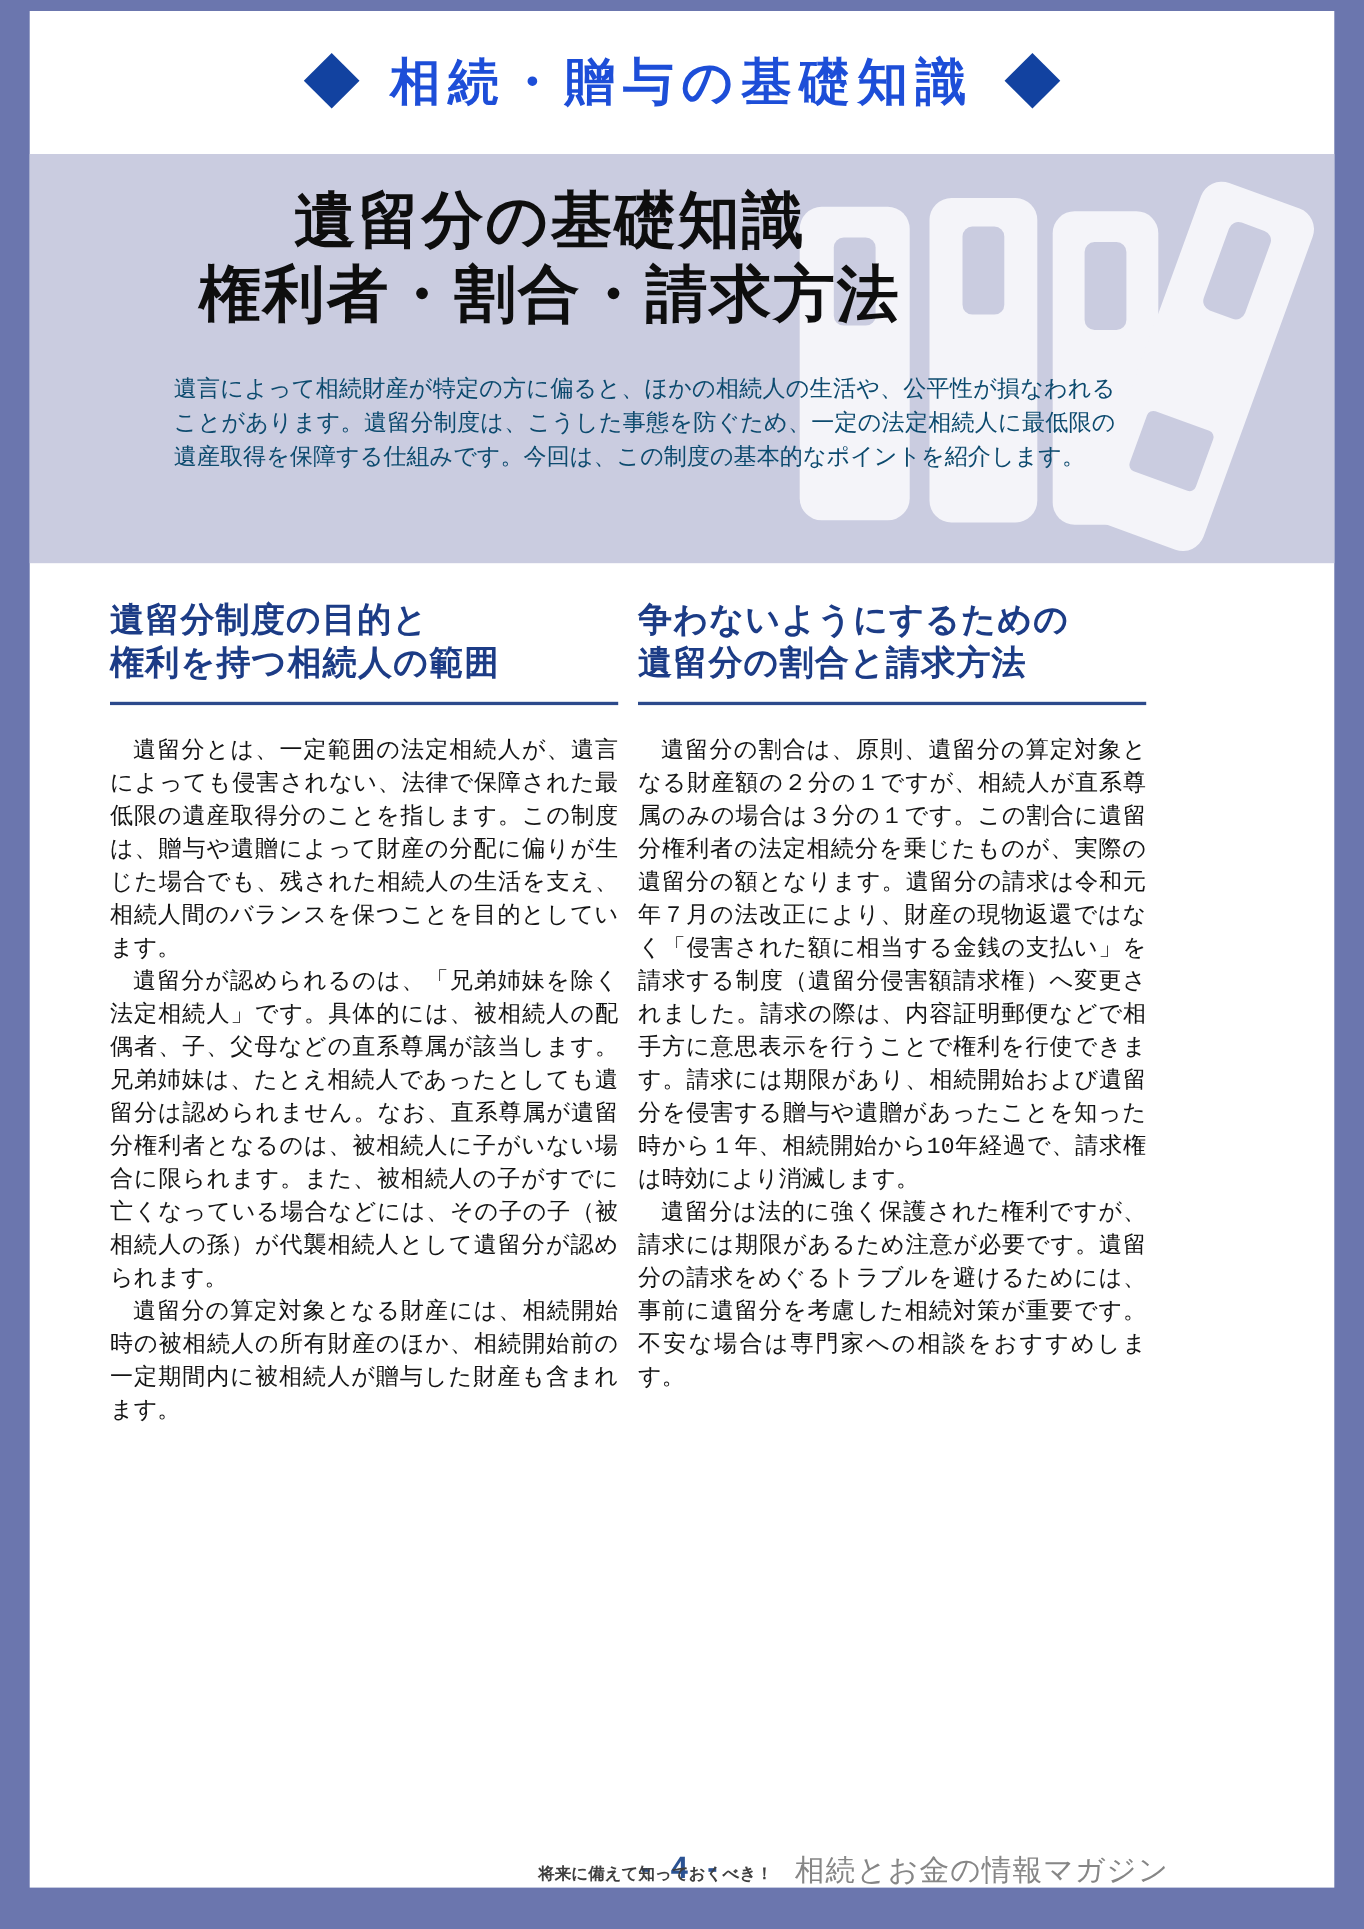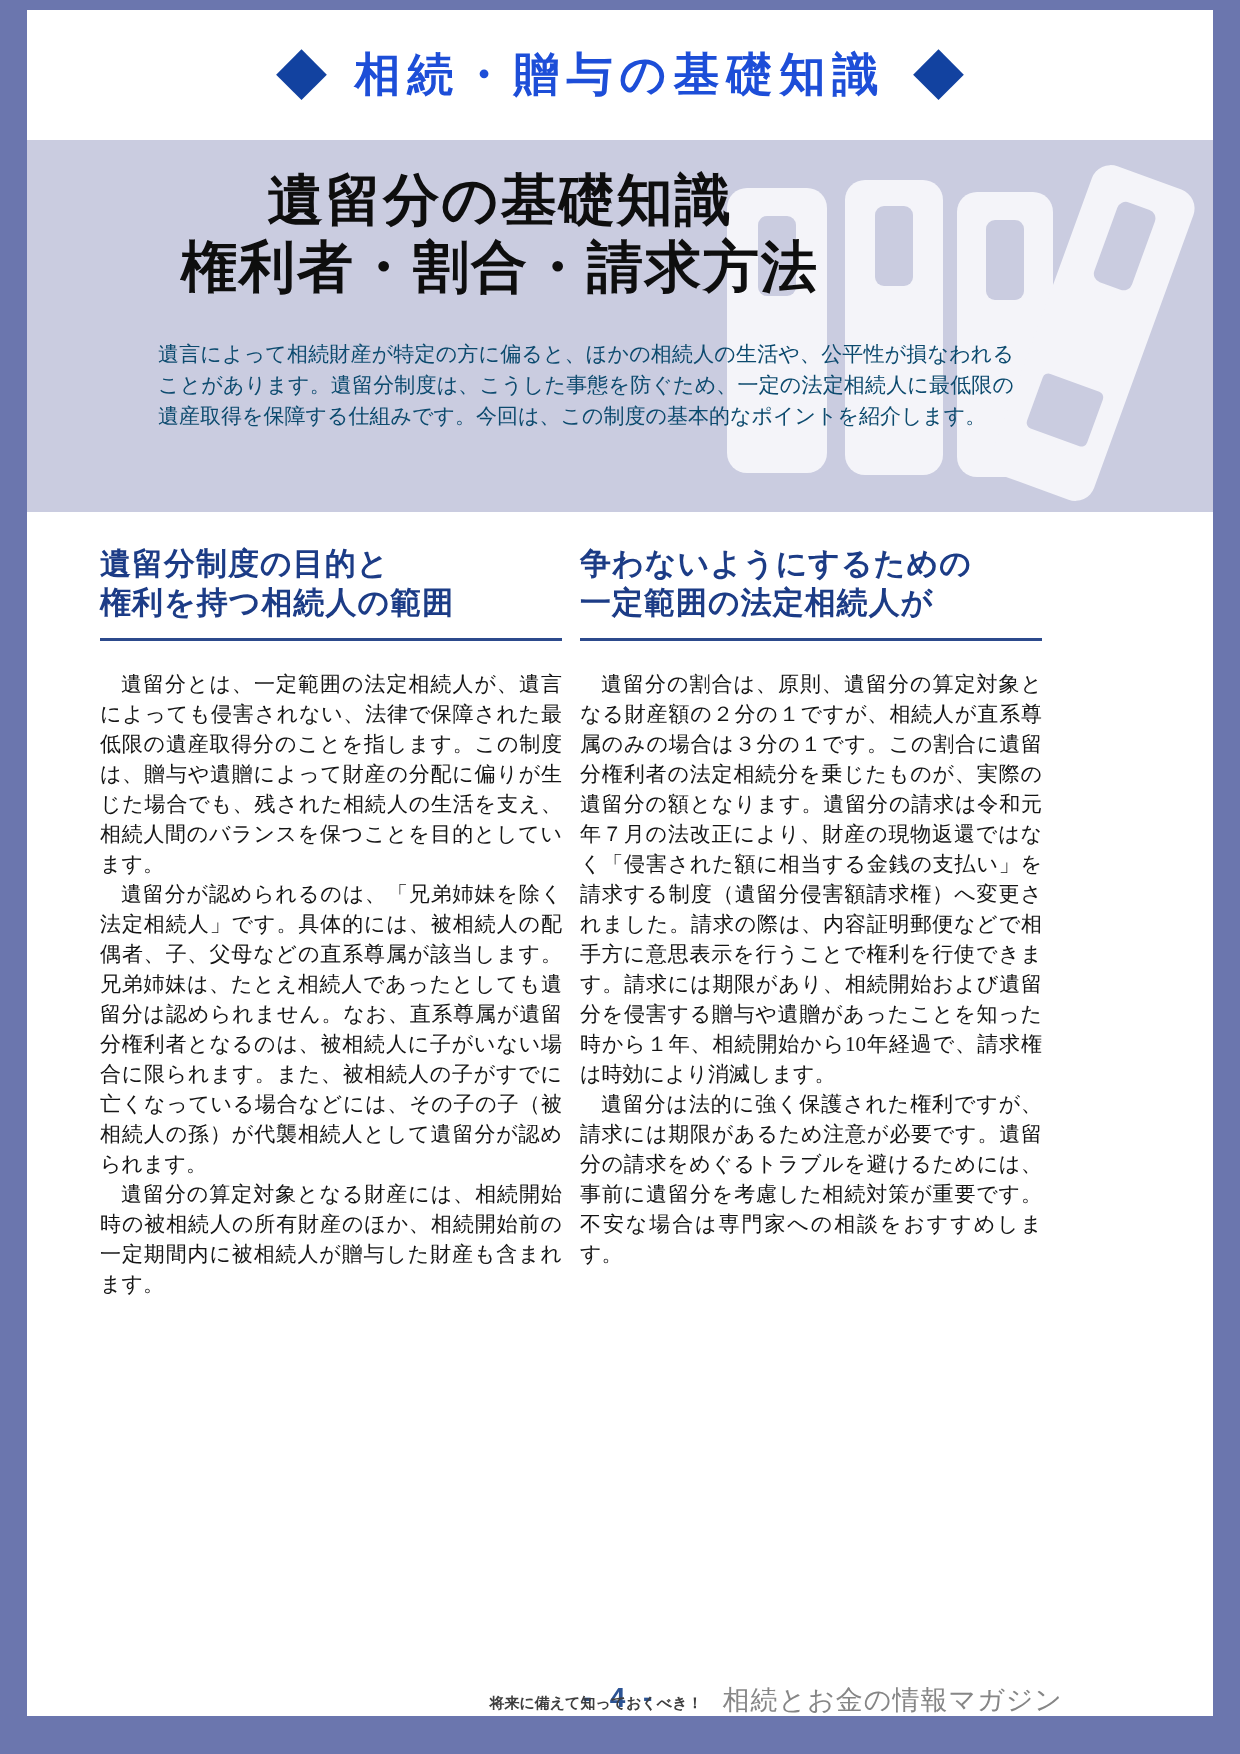--- a/index.html
+++ b/index.html
@@ -48,21 +48,21 @@
   
   .col { position:absolute; width:462px; }
   .col-left  { left:73px;  top:535px; }
   .col-right { left:553px; top:535px; }
   .col-heading {
     font-size:31px; font-weight:bold; color:#1c3c86; line-height:1.25;
     letter-spacing:1px;
   }
   .col-rule { height:3px; background:#2c4a8c; margin-top:15px; margin-bottom:28px; }
   .col-body {
-    font-family:Liberation Serif, serif;
+    font-family:Liberation Mono, monospace;
     font-size:21px; line-height:30px; color:#141414; text-align:justify;
   }
   .col-body p { margin:0; text-indent:1em; }
 
   
   .page-number {
     position:absolute; left:0; top:1672px; width:1186px; text-align:center;
     font-size:28px; font-weight:bold; color:#2b5394; letter-spacing:5px;
   }
   .footer-brand {
@@ -117,21 +117,21 @@
       <div class="col-body">
         <p>遺留分とは、一定範囲の法定相続人が、遺言によっても侵害されない、法律で保障された最低限の遺産取得分のことを指します。この制度は、贈与や遺贈によって財産の分配に偏りが生じた場合でも、残された相続人の生活を支え、相続人間のバランスを保つことを目的としています。</p>
         <p>遺留分が認められるのは、「兄弟姉妹を除く法定相続人」です。具体的には、被相続人の配偶者、子、父母などの直系尊属が該当します。兄弟姉妹は、たとえ相続人であったとしても遺留分は認められません。なお、直系尊属が遺留分権利者となるのは、被相続人に子がいない場合に限られます。また、被相続人の子がすでに亡くなっている場合などには、その子の子（被相続人の孫）が代襲相続人として遺留分が認められます。</p>
         <p>遺留分の算定対象となる財産には、相続開始時の被相続人の所有財産のほか、相続開始前の一定期間内に被相続人が贈与した財産も含まれます。</p>
       </div>
     </div>
 
     <div class="col col-right">
       <div class="col-heading">
         <div>争わないようにするための</div>
-        <div>一定範囲の法定相続人が</div>
+        <div>遺留分の割合と請求方法</div>
       </div>
       <div class="col-rule"></div>
       <div class="col-body">
         <p>遺留分の割合は、原則、遺留分の算定対象となる財産額の２分の１ですが、相続人が直系尊属のみの場合は３分の１です。この割合に遺留分権利者の法定相続分を乗じたものが、実際の遺留分の額となります。遺留分の請求は令和元年７月の法改正により、財産の現物返還ではなく「侵害された額に相当する金銭の支払い」を請求する制度（遺留分侵害額請求権）へ変更されました。請求の際は、内容証明郵便などで相手方に意思表示を行うことで権利を行使できます。請求には期限があり、相続開始および遺留分を侵害する贈与や遺贈があったことを知った時から１年、相続開始から10年経過で、請求権は時効により消滅します。</p>
         <p>遺留分は法的に強く保護された権利ですが、請求には期限があるため注意が必要です。遺留分の請求をめぐるトラブルを避けるためには、事前に遺留分を考慮した相続対策が重要です。不安な場合は専門家への相談をおすすめします。</p>
       </div>
     </div>
 
     <div class="page-number">- 4 -</div>
     <div class="footer-brand">

